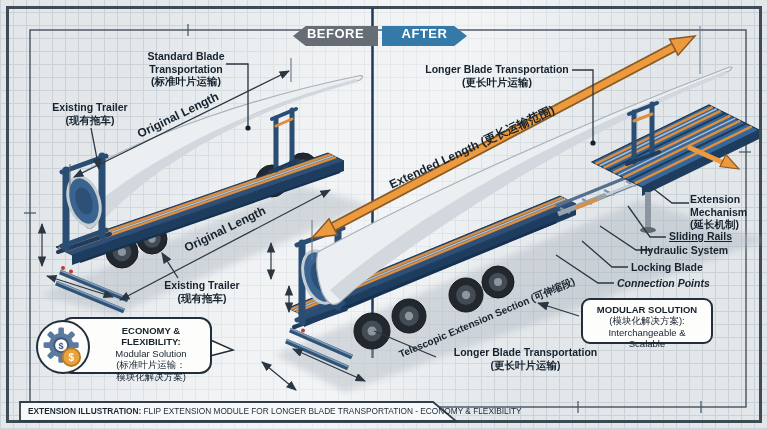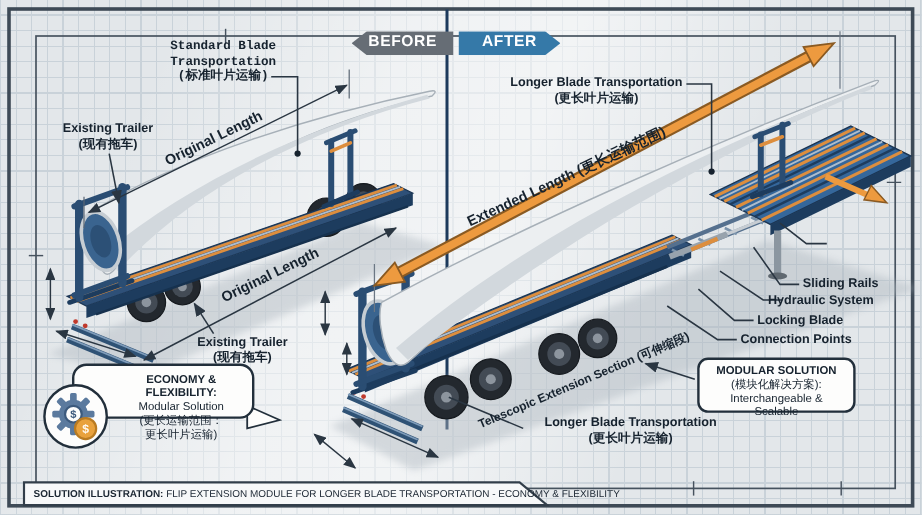--- a/index.html
+++ b/index.html
@@ -17,21 +17,21 @@
     text-align:center;white-space:pre-line;}
   .lbl.left{text-align:left;}
   .rot{transform-origin:center center;}
   .ribbon{position:absolute;top:26px;height:20px;display:flex;align-items:flex-start;justify-content:center;
     color:#fff;font-weight:700;font-size:13px;letter-spacing:.5px;}
   .ribbon-before{left:293px;width:85px;background:#666d75;
     clip-path:polygon(15% 0,100% 0,100% 100%,15% 100%,0 50%);}
   .ribbon-after{left:382px;width:85px;background:#3579a8;
     clip-path:polygon(0 0,85% 0,100% 50%,85% 100%,0 100%);}
   .callout{position:absolute;background:#fdfdfc;border:2px solid #222f3b;color:#16222e;text-align:center;}
-  .eco{left:60px;top:303px;width:152px;height:46px;border-radius:12px;
+  .eco{left:60px;top:317px;width:152px;height:57px;border-radius:12px;
     padding:6px 6px 4px 36px;box-sizing:border-box;font-size:9.5px;line-height:1.2;}
   .eco .t{font-weight:700;}
   .mod{left:581px;top:298px;width:132px;height:46px;border-radius:9px;
     padding:4px 7px;box-sizing:border-box;font-size:9.5px;line-height:1.2;}
   .mod .t{font-weight:700;}
   .gearwrap{position:absolute;left:36px;top:320px;width:54px;height:54px;border-radius:50%;
     background:#fdfdfc;border:2px solid #222f3b;box-sizing:border-box;}
   .footerbar{position:absolute;left:28px;top:406px;width:420px;font-size:8.3px;color:#1c2733;white-space:nowrap;}
   .footerbar .b{font-weight:700;}
 </style>
@@ -265,46 +265,49 @@
     <path d="M20,402 L433,402 L456,421 L20,421 Z" fill="#f7f8f9" stroke="#323e4a" stroke-width="1.8"></path>
   </svg>
 
   <div class="ribbon ribbon-before">
     <span>BEFORE</span>
   </div>
   <div class="ribbon ribbon-after">
     <span>AFTER</span>
   </div>
 
-  <div class="lbl" style="left:126px;top:33px;width:120px;font-family:Liberation Mono, monospace;">Standard Blade
+  <div class="lbl" style="left:126px;top:50px;width:120px;">Standard Blade
 Transportation
 (标准叶片运输)</div>
   <div class="lbl" style="left:38px;top:101px;width:104px;">Existing Trailer
 (现有拖车)</div>
   <div class="lbl rot" style="left:116px;top:108px;width:124px;font-size:12px;transform:rotate(-26deg);">Original Length</div>
   <div class="lbl" style="left:148px;top:279px;width:108px;">Existing Trailer
 (现有拖车)</div>
 
   <div class="lbl" style="left:420px;top:63px;width:154px;">Longer Blade Transportation
 (更长叶片运输)</div>
   <div class="lbl rot" style="left:372px;top:140px;width:200px;font-size:12px;transform:rotate(-25deg);">Extended Length (更长运输范围)</div>
   <div class="lbl rot" style="left:163px;top:222px;width:124px;font-size:12px;transform:rotate(-26deg);">Original Length</div>
   <div class="lbl rot" style="left:380px;top:312px;width:214px;font-size:10px;transform:rotate(-23deg);">Telescopic Extension Section (可伸缩段)</div>
   <div class="lbl" style="left:438px;top:346px;width:175px;">Longer Blade Transportation
 (更长叶片运输)</div>
-  <div class="lbl left" style="left:669px;top:230px;width:95px;">Sliding Rails</div>
+  <div class="lbl left" style="left:690px;top:193px;width:74px;">Extension
+Mechanism
+(延长机制)</div>
+  <div class="lbl left" style="left:669px;top:230px;width:95px;text-decoration:underline;">Sliding Rails</div>
   <div class="lbl left" style="left:640px;top:244px;width:110px;">Hydraulic System</div>
   <div class="lbl left" style="left:631px;top:261px;width:95px;">Locking Blade</div>
-  <div class="lbl left" style="left:617px;top:277px;width:110px;">Connection Points</div>
+  <div class="lbl left" style="left:617px;top:277px;width:110px;font-style:italic;">Connection Points</div>
 
   <div class="callout eco">
     <div class="t">ECONOMY &amp; FLEXIBILITY:</div>
     <div>Modular Solution</div>
-    <div>(更长运输范围：</div>
-    <div>更长叶片运输)</div>
+    <div>(标准叶片运输：</div>
+    <div>模块化解决方案)</div>
   </div>
   <div class="gearwrap">
     <svg width="50" height="50" viewBox="0 0 54 54">
       <g fill="#5b7a9e" transform="translate(25,25)">
         <rect x="-3" y="-19" width="6" height="9" rx="1.5"></rect>
         <rect x="-3" y="-19" width="6" height="9" rx="1.5" transform="rotate(45)"></rect>
         <rect x="-3" y="-19" width="6" height="9" rx="1.5" transform="rotate(90)"></rect>
         <rect x="-3" y="-19" width="6" height="9" rx="1.5" transform="rotate(135)"></rect>
         <rect x="-3" y="-19" width="6" height="9" rx="1.5" transform="rotate(180)"></rect>
         <rect x="-3" y="-19" width="6" height="9" rx="1.5" transform="rotate(225)"></rect>
@@ -318,15 +321,15 @@
       <text x="36" y="42" text-anchor="middle" font-size="11" font-weight="700" fill="#fff8ee">$</text>
     </svg>
   </div>
   <div class="callout mod">
     <div class="t">MODULAR SOLUTION</div>
     <div>(模块化解决方案):</div>
     <div>Interchangeable &amp; Scalable</div>
   </div>
 
   <div class="footerbar">
-    <span class="b">SOLUTION ILLUSTRATION:</span><span> FLIP EXTENSION MODULE FOR LONGER BLADE TRANSPORTATION - ECONOMY &amp; FLEXIBILITY</span>
+    <span class="b">EXTENSION ILLUSTRATION:</span><span> FLIP EXTENSION MODULE FOR LONGER BLADE TRANSPORTATION - ECONOMY &amp; FLEXIBILITY</span>
   </div>
 </div>
 
 </body></html>

